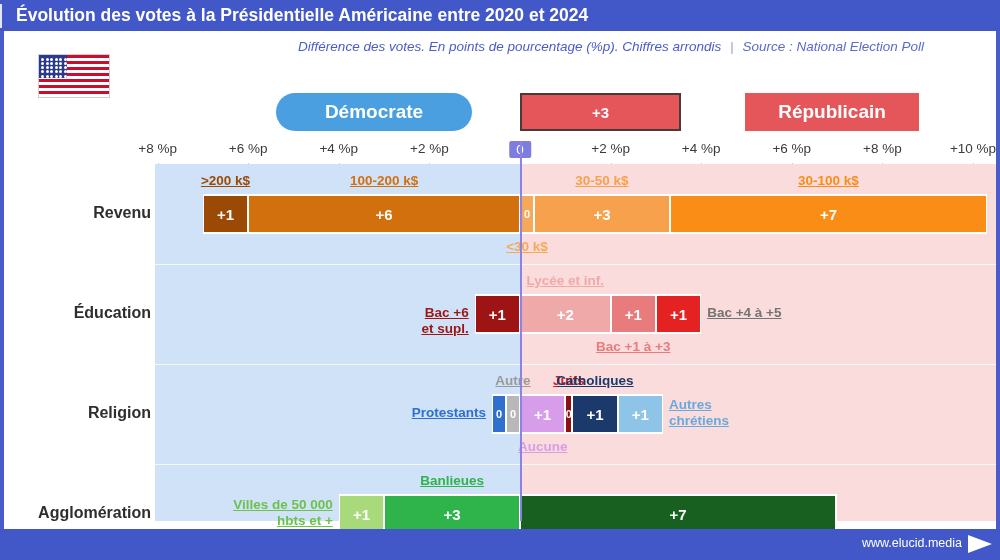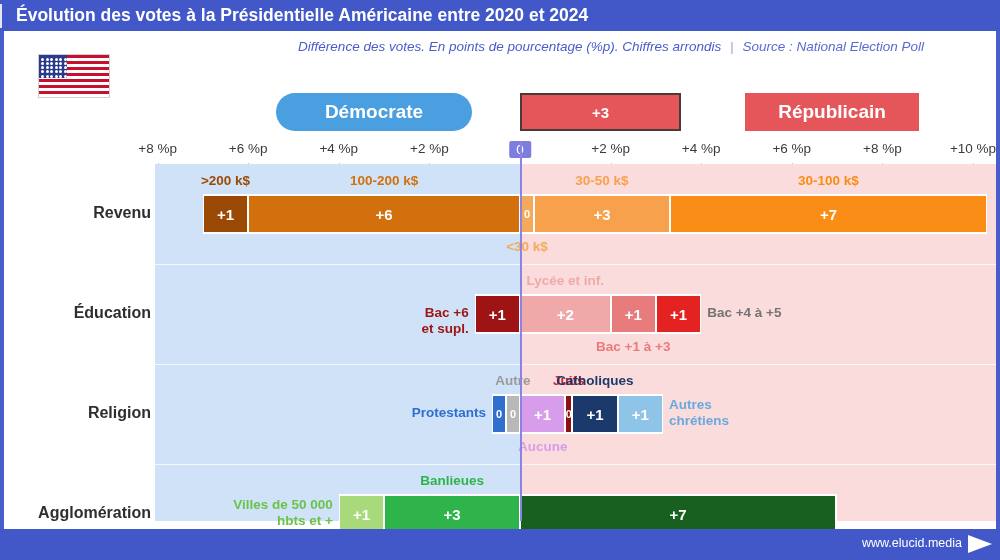--- a/index.html
+++ b/index.html
@@ -105,21 +105,21 @@
     height: 40px; display: flex; align-items: center; justify-content: center;
     color: #ffffff; font-size: 15px; font-weight: bold;
     border: 2px solid #ffffff; border-left-width: 1px; border-right-width: 1px;
     overflow: hidden;
   }
   .seg:first-child { border-left-width: 2px; }
   .seg:last-child  { border-right-width: 2px; }
   .seg.thin { font-size: 11px; }
 
   .cat {
-    position: absolute; font-size: 13.5px; font-weight: bold; white-space: nowrap;
+    position: absolute; font-size: 13.5px; font-weight: bold; white-space: nowrap; text-decoration: underline;
   }
   .cat.two { line-height: 1.15; }
 
   .rowlabel {
     position: absolute; right: 0; font-size: 16px; font-weight: bold;
     color: #2e2e2e; white-space: nowrap;
   }
   .labelcol {
     position: absolute; left: 0; top: 133px; width: 147px; height: 357px;
   }

